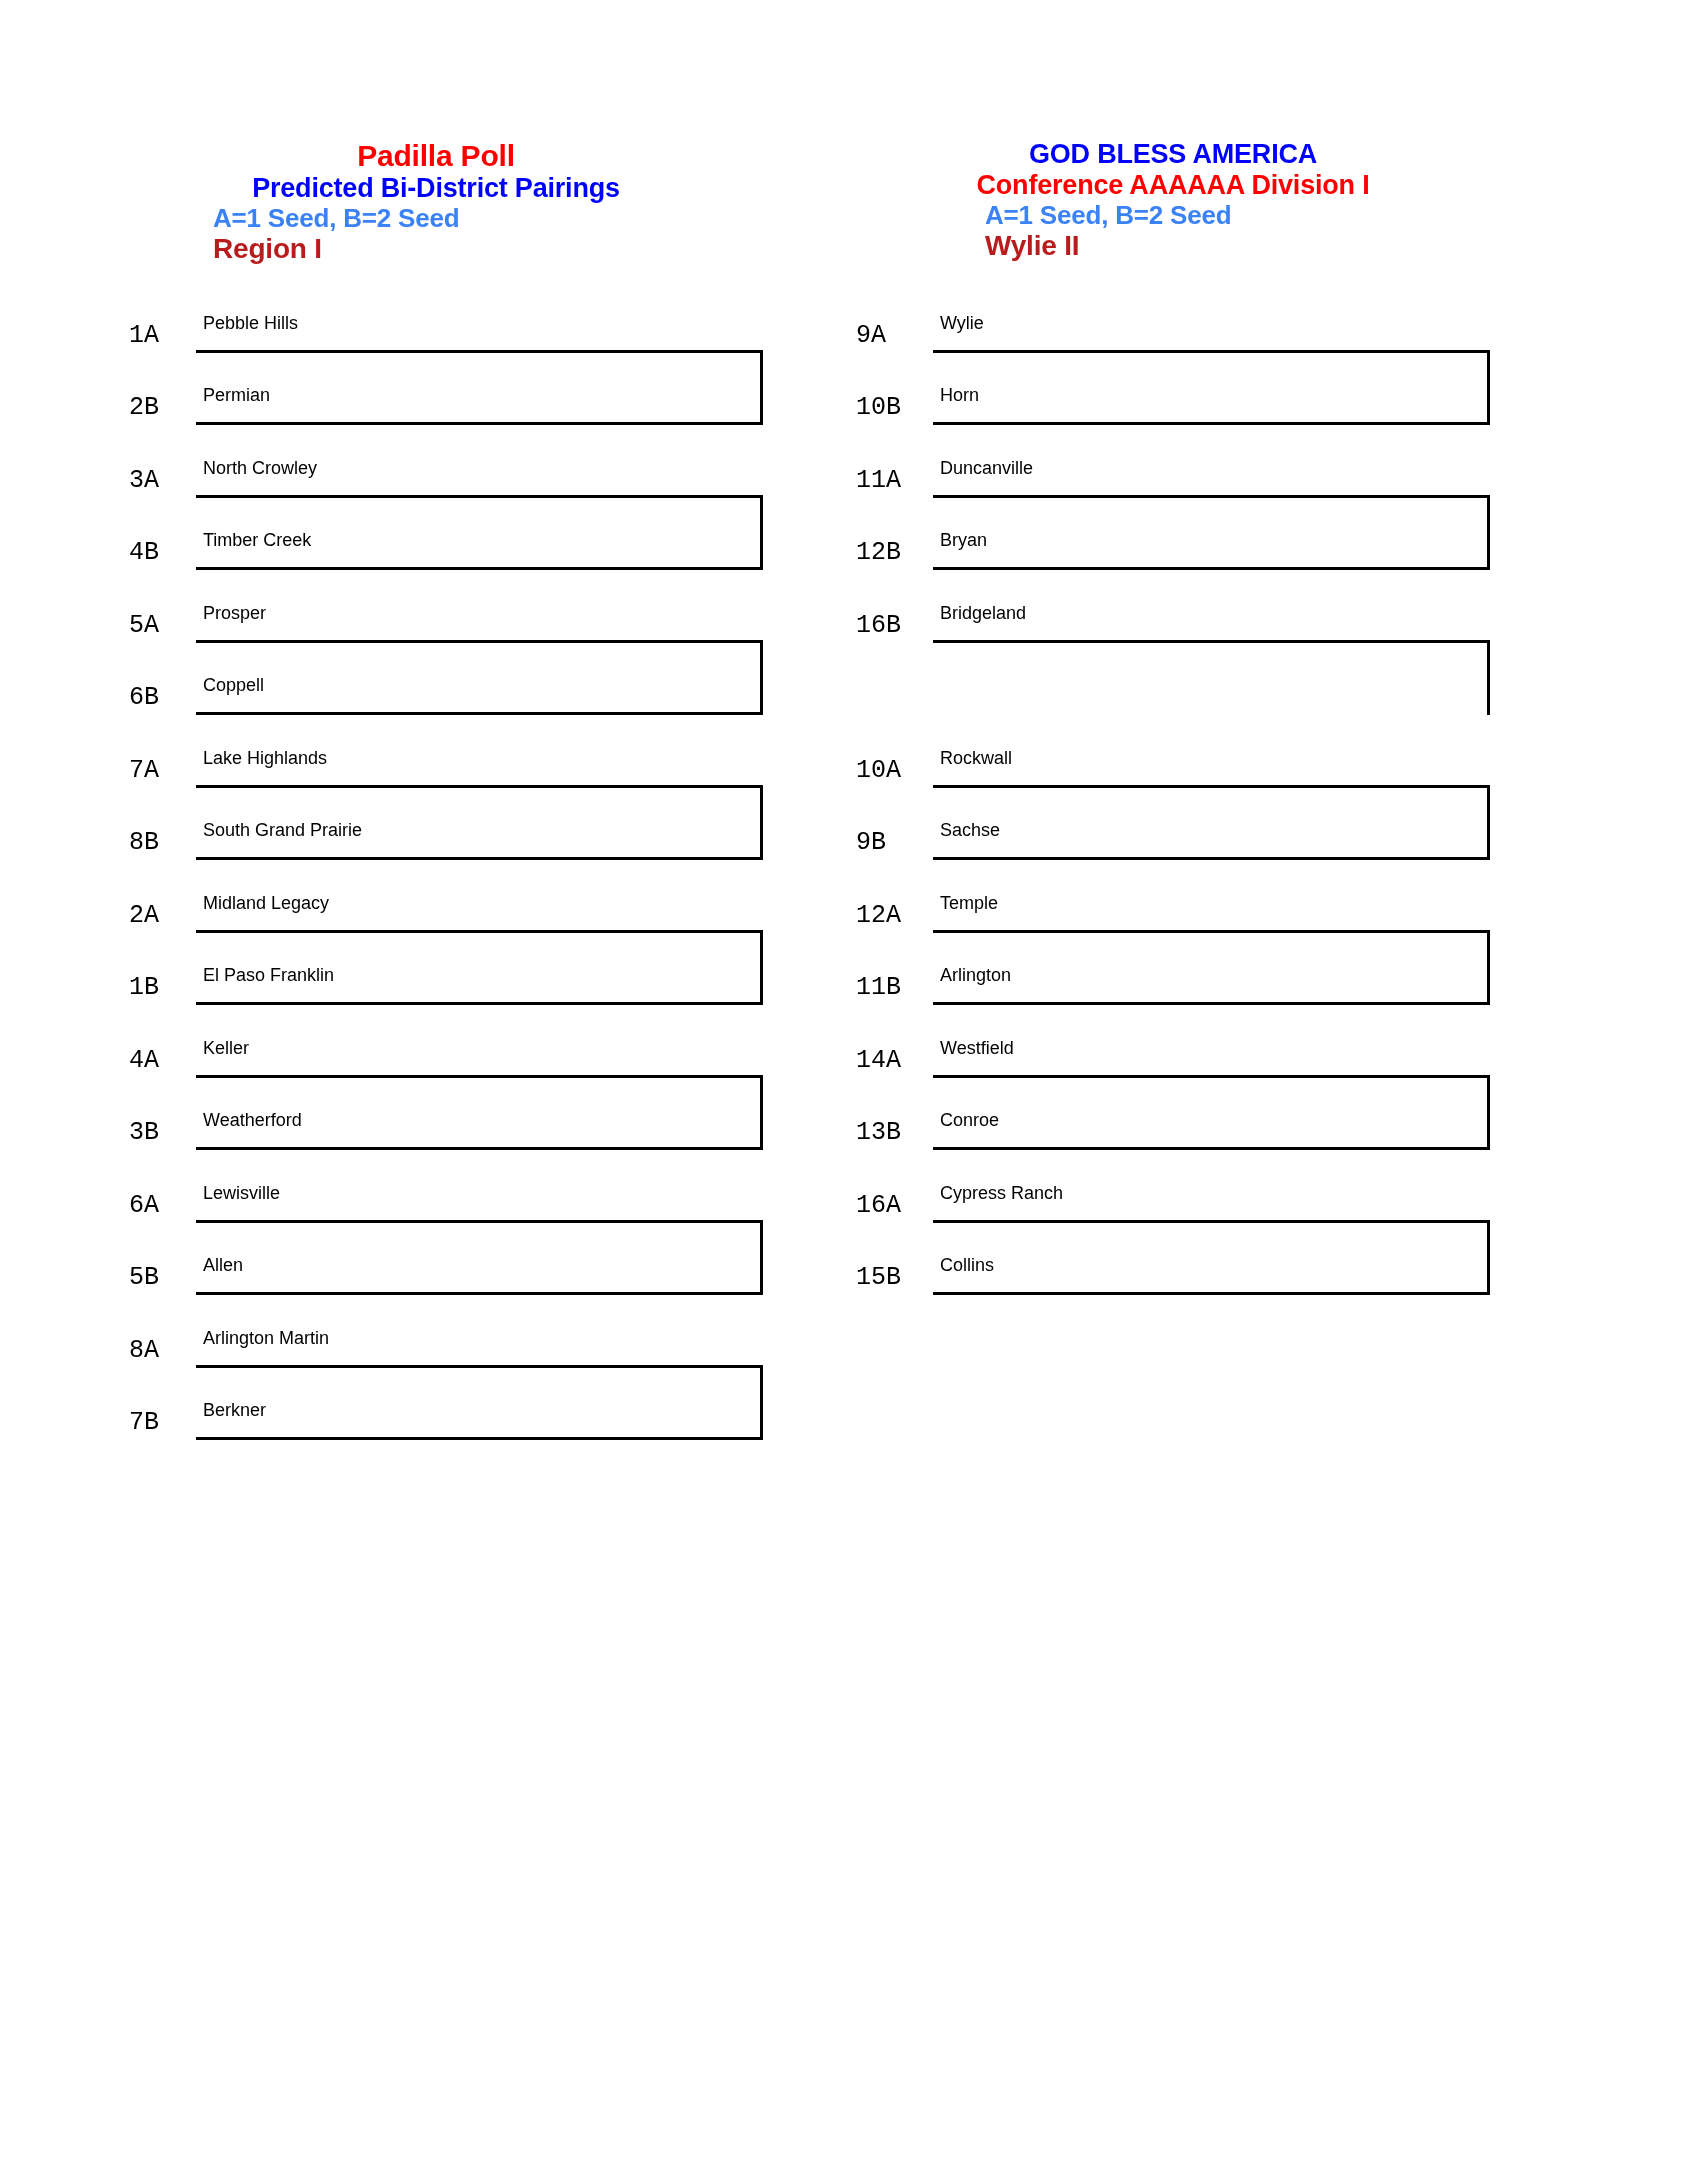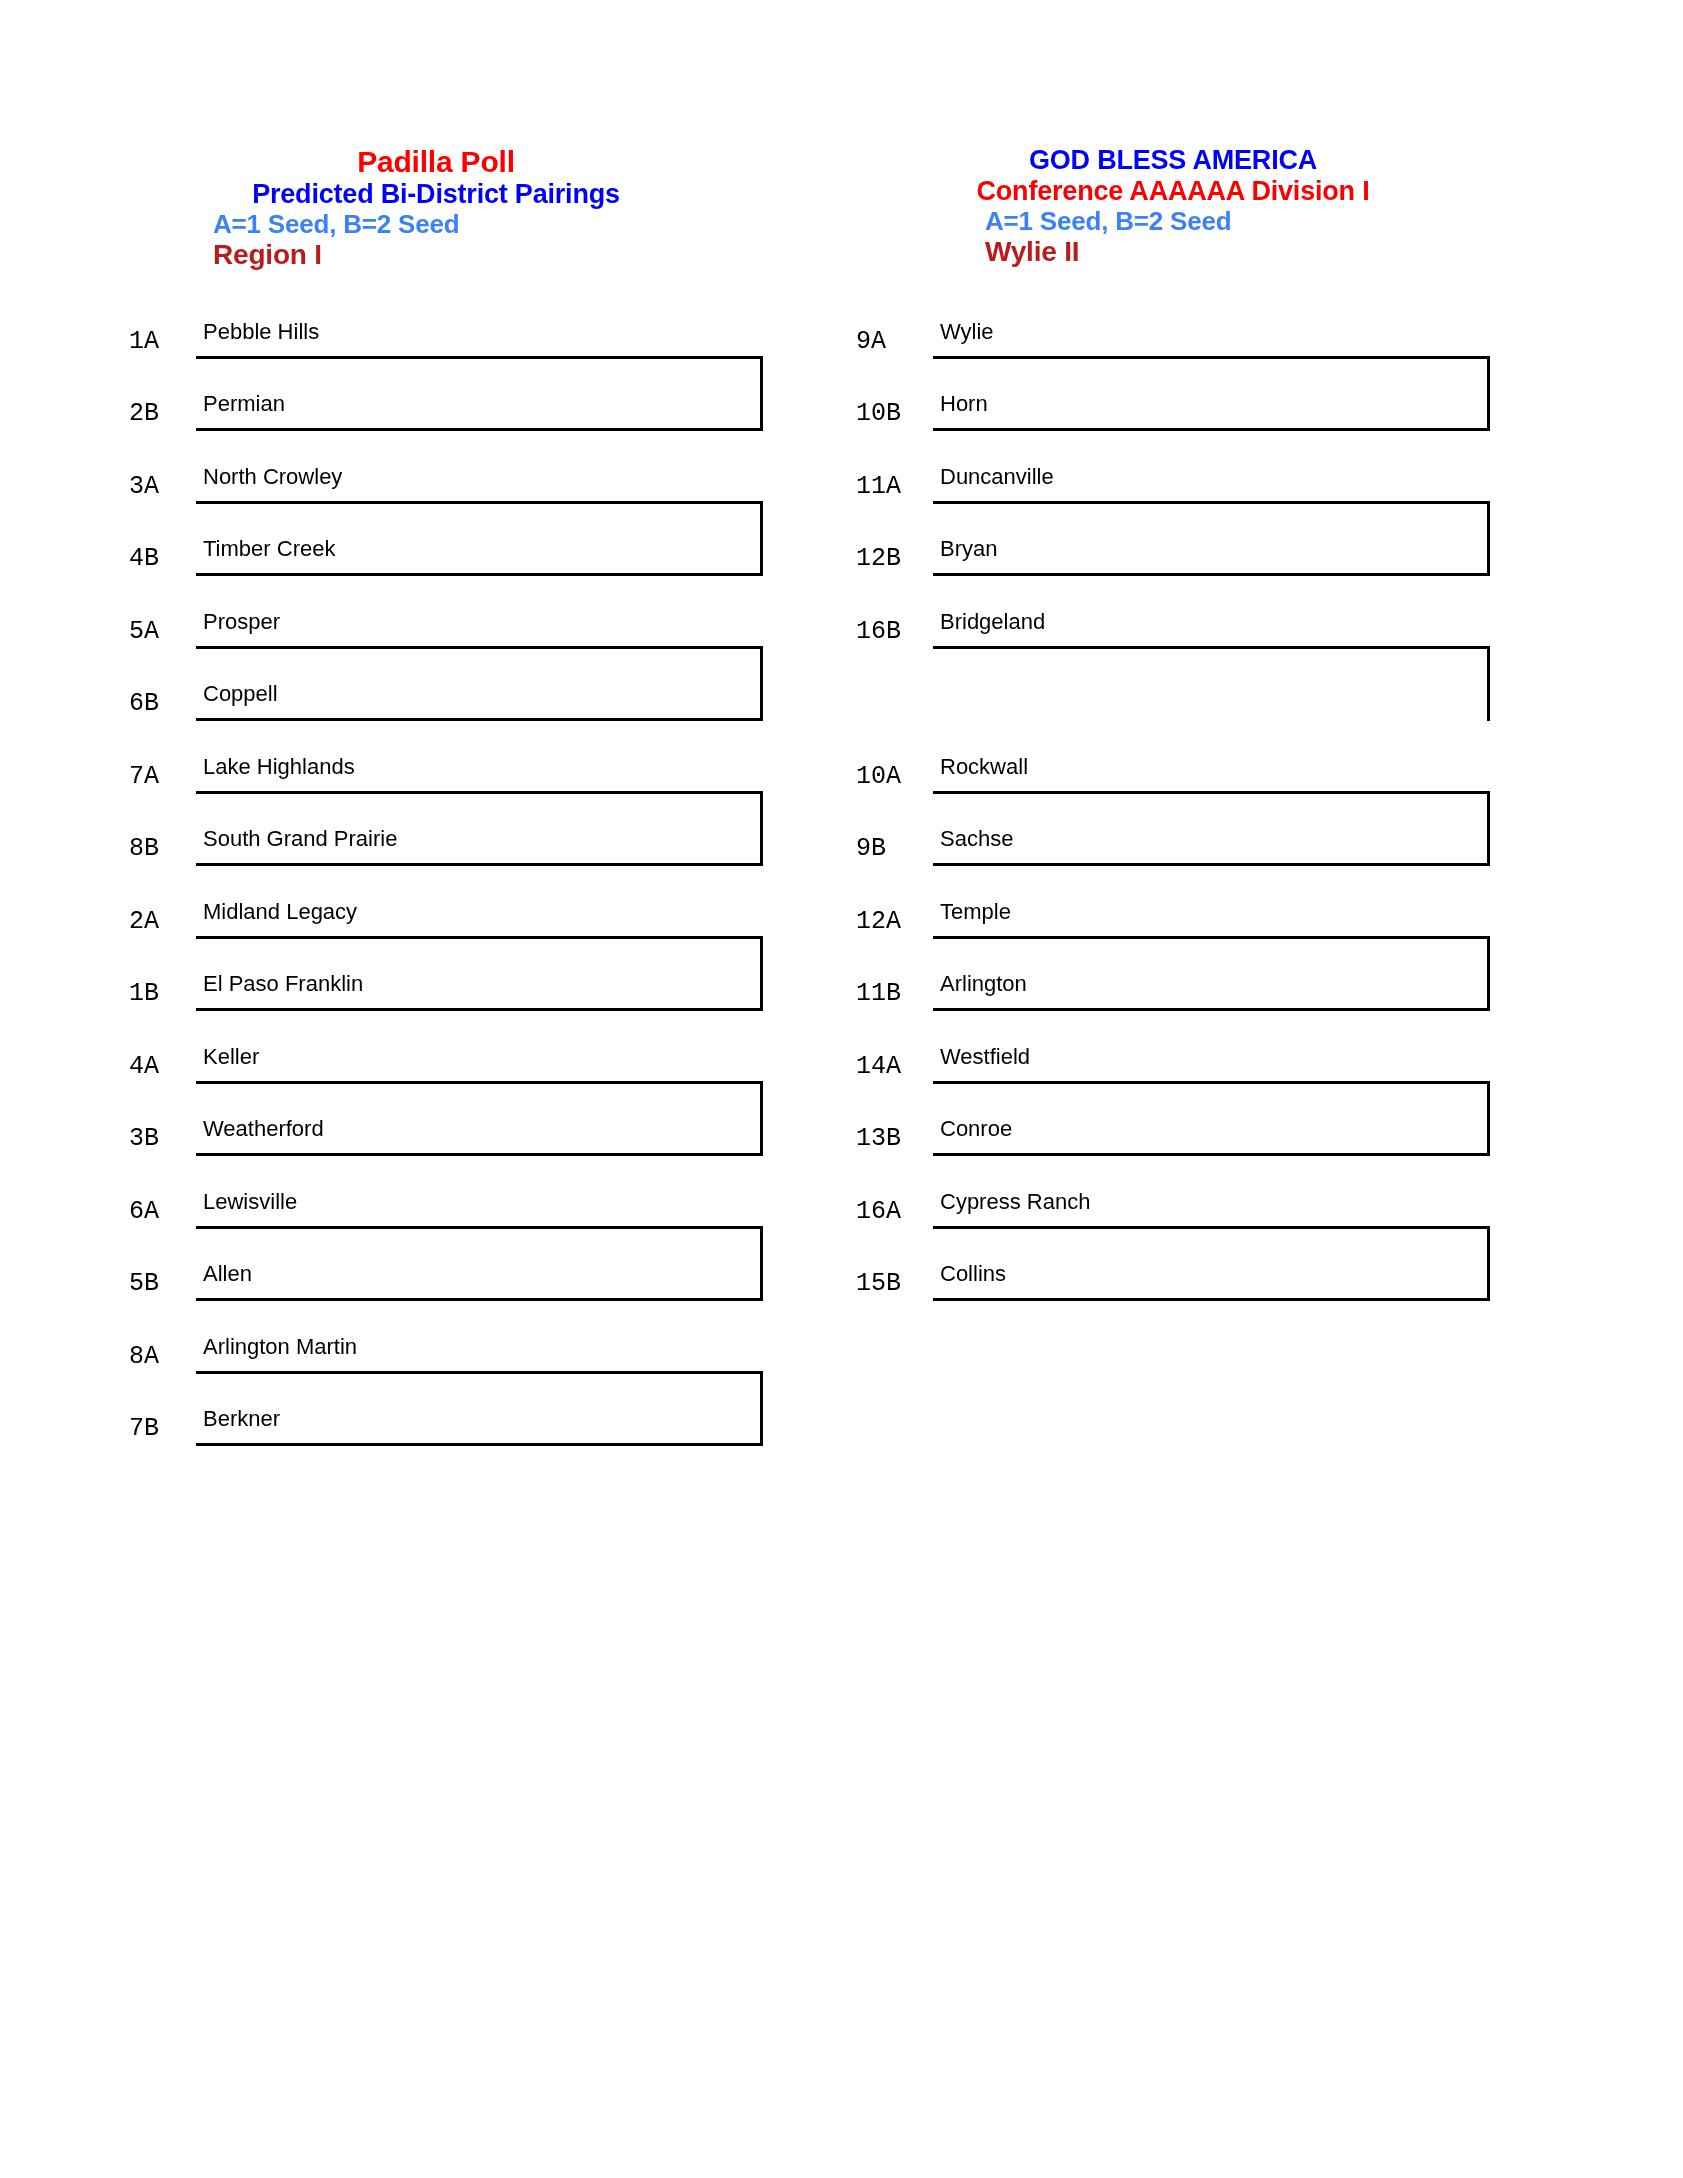--- a/index.html
+++ b/index.html
@@ -10,21 +10,21 @@
   body {
     width: 1683px;
     height: 2178px;
     position: relative;
     font-family: "Liberation Sans", sans-serif;
     -webkit-font-smoothing: none;
   }
 
   .page {
     position: absolute;
-    left: 0; top: 8px;
+    left: 0; top: 2px;
     width: 1683px;
     height: 1860px;
     overflow: hidden;
   }
 
   
   .column {
     position: absolute;
     top: 0;
     width: 693px;
@@ -94,21 +94,21 @@
     top: 0;
     height: 45px;
     border-bottom: 3px solid #000000;
   }
   .column.right .teamline { left: 77px; }
 
   .team {
     position: absolute;
     left: 7px;
     top: 8px;
-    font-size: 22px;
+    font-size: 18px;
     color: #000000;
     white-space: nowrap;
   }
 
   
   .connector {
     position: absolute;
     right: 0;
     top: 45px;
     width: 3px;

